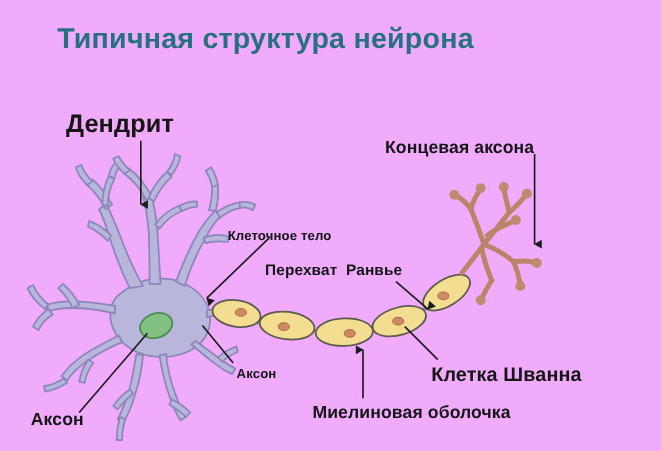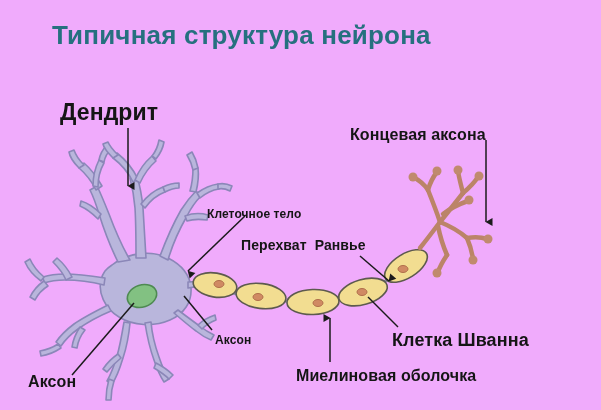--- a/index.html
+++ b/index.html
@@ -38,21 +38,21 @@
     color: #26707f;
     letter-spacing: 0.2px;
     white-space: pre;
   }
   #lbl-dendrite   { left: 60px;  top: 100px; font-size: 23px; }
   #lbl-terminal   { left: 350px; top: 90px;  font-size: 16px; text-align: left; }
   #lbl-soma       { left: 207px; top: 208px; font-size: 12px; }
   #lbl-ranvier    { left: 217px; top: 238px; font-size: 14px; margin-left: 24px; }
   #lbl-axon       { left: 215px; top: 334px; font-size: 12px; }
   #lbl-schwann    { left: 392px; top: 330px; font-size: 18px; }
-  #lbl-myelin     { left: 284px; top: 367px; font-size: 16px; margin-left: 12px; }
+  #lbl-myelin     { left: 284px; top: 367px; font-size: 16px; }
   #lbl-nucleus    { left: 28px;  top: 373px; font-size: 16px; }
 </style>
 </head>
 <body>
 
 <div id="canvas">
 
   <div id="title">Типичная структура нейрона</div>
 
   <svg id="art" viewBox="0 0 601 410" xmlns="http://www.w3.org/2000/svg">

